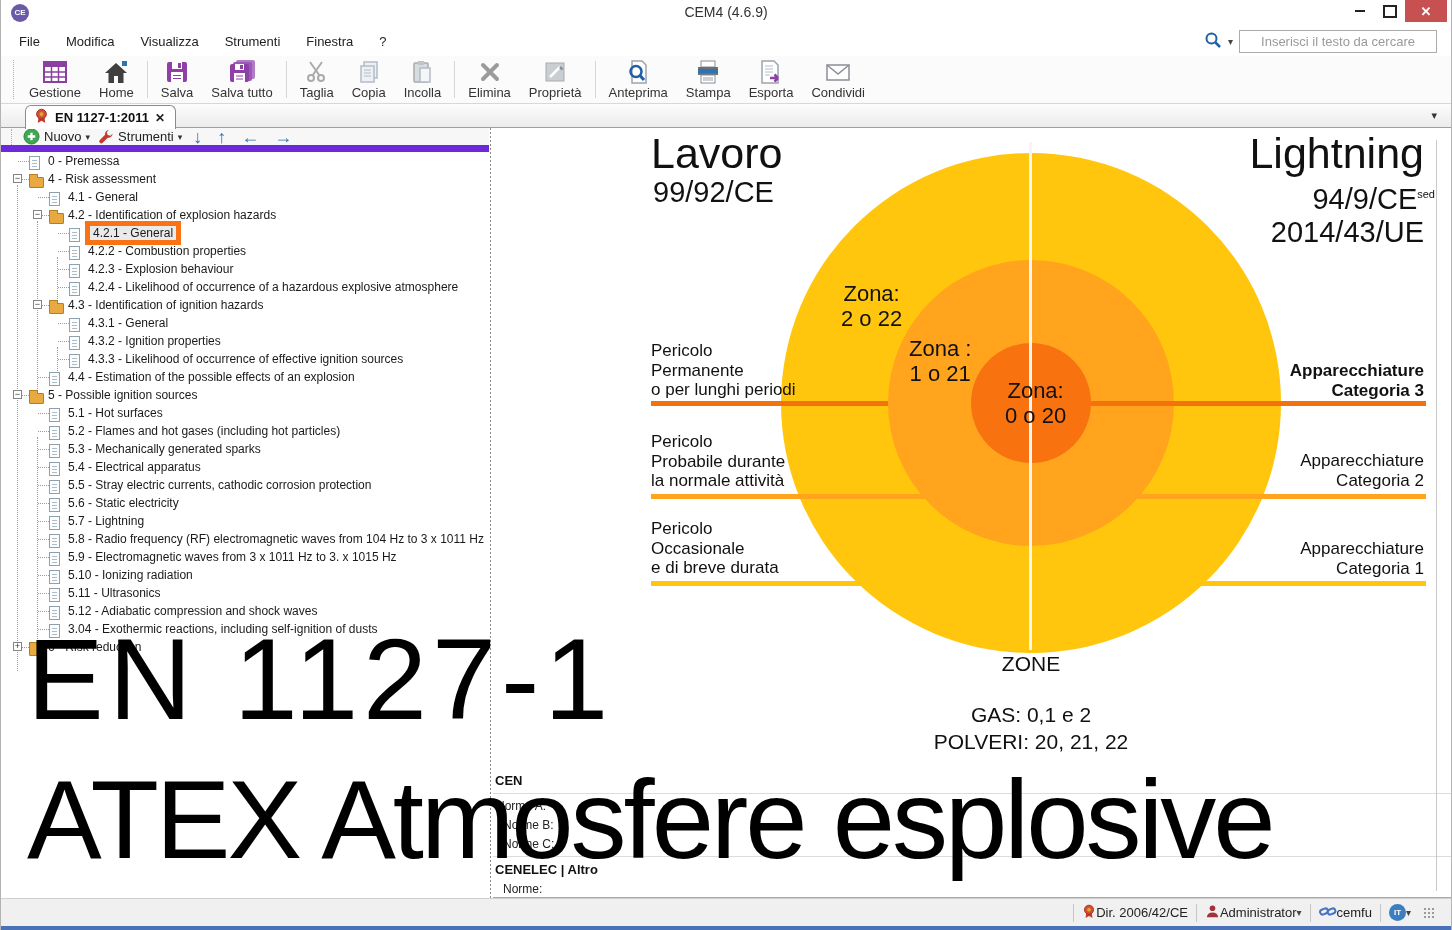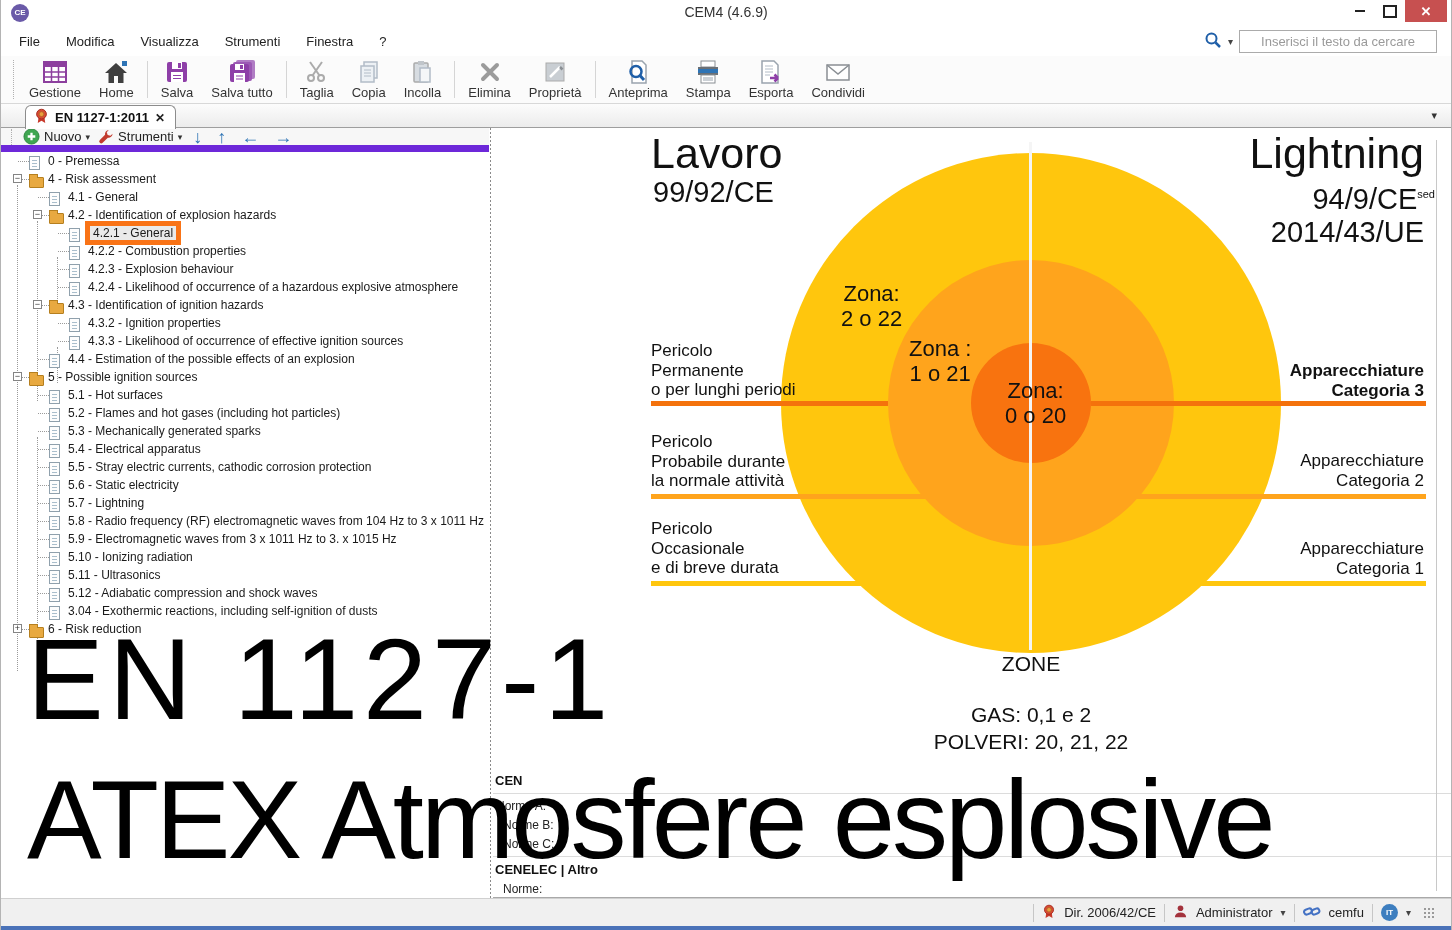--- a/index.html
+++ b/index.html
@@ -114,21 +114,21 @@
   
   .overlay { position:absolute; z-index:60; color:#000; white-space:nowrap; line-height:1; }
   .ov1 { left:26px; top:622px; font-size:115px; letter-spacing:5px; }
   .ov2 { left:26px; top:764px; font-size:112px; letter-spacing:-3px; }
 
   
   .statusbar { position:absolute; left:0; right:0; top:898px; height:28px; background:#f0f0f0;
                border-top:1px solid #d0d0d0; display:flex; align-items:center; justify-content:flex-end;
                font-size:13px; color:#222; z-index:70; padding-right:16px; gap:8px; }
   .ssep { border-left:1px solid #c6c6c6; height:18px; }
-  .sitem { display:flex; align-items:center; gap:8px; }
+  .sitem { display:flex; align-items:center; gap:0; }
   .scaret { font-size:10px; color:#444; }
   .itbadge { width:17px; height:17px; border-radius:50%; background:#3d7ebf; color:#fff; font-size:8px;
              font-weight:bold; display:flex; align-items:center; justify-content:center; }
   .grip { width:12px; height:12px; margin-left:4px;
           background-image:radial-gradient(#9a9a9a 1px, transparent 1.2px);
           background-size:4px 4px; background-position:bottom right; }
   .bottomedge { position:absolute; left:0; right:0; top:926px; height:4px; background:#4a72b8; z-index:71; }
 </style>
 </head>
 <body>
@@ -388,20 +388,25 @@
     <span class="tlabel">4.2.4 - Likelihood of occurrence of a hazardous explosive atmosphere</span>
   </div>
           <div class="trow lvl1">
     <span class="exp">−</span>
     <span class="ticon i-folder"></span>
     <span class="tlabel">4.3 - Identification of ignition hazards</span>
   </div>
           <div class="trow lvl2">
 
     <span class="ticon i-doc"></span>
+    <span class="tlabel">4.3.1 - General</span>
+  </div>
+          <div class="trow lvl2">
+
+    <span class="ticon i-doc"></span>
     <span class="tlabel">4.3.2 - Ignition properties</span>
   </div>
           <div class="trow lvl2">
 
     <span class="ticon i-doc"></span>
     <span class="tlabel">4.3.3 - Likelihood of occurrence of effective ignition sources</span>
   </div>
           <div class="trow lvl1">
 
     <span class="ticon i-doc"></span>

